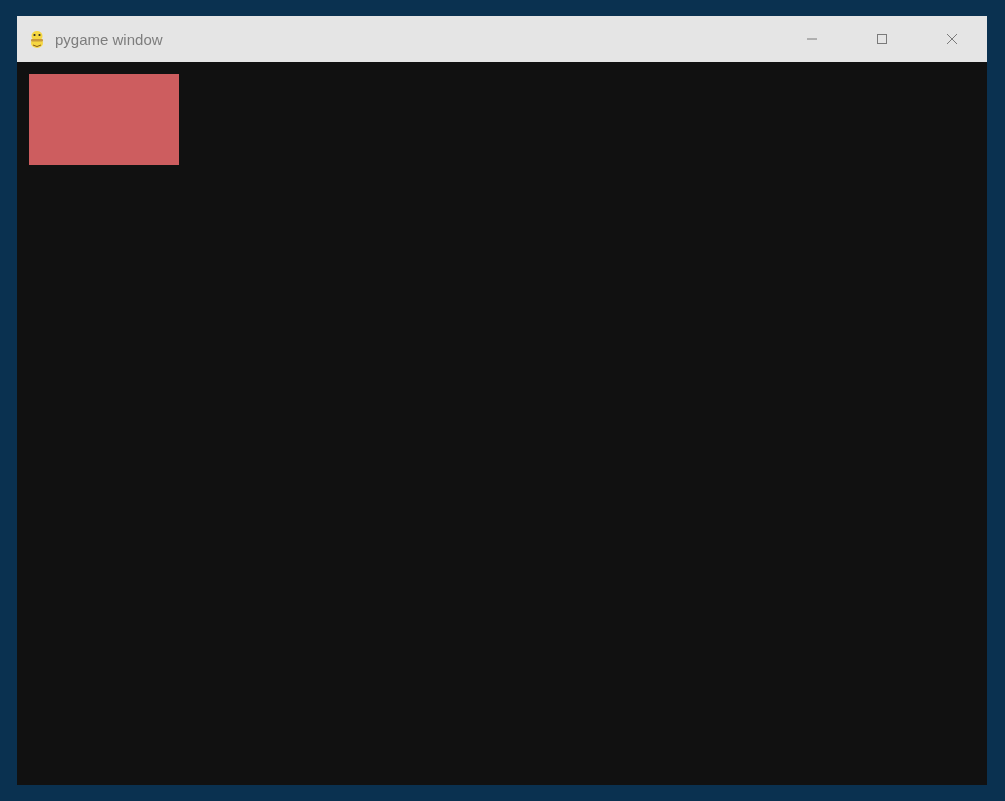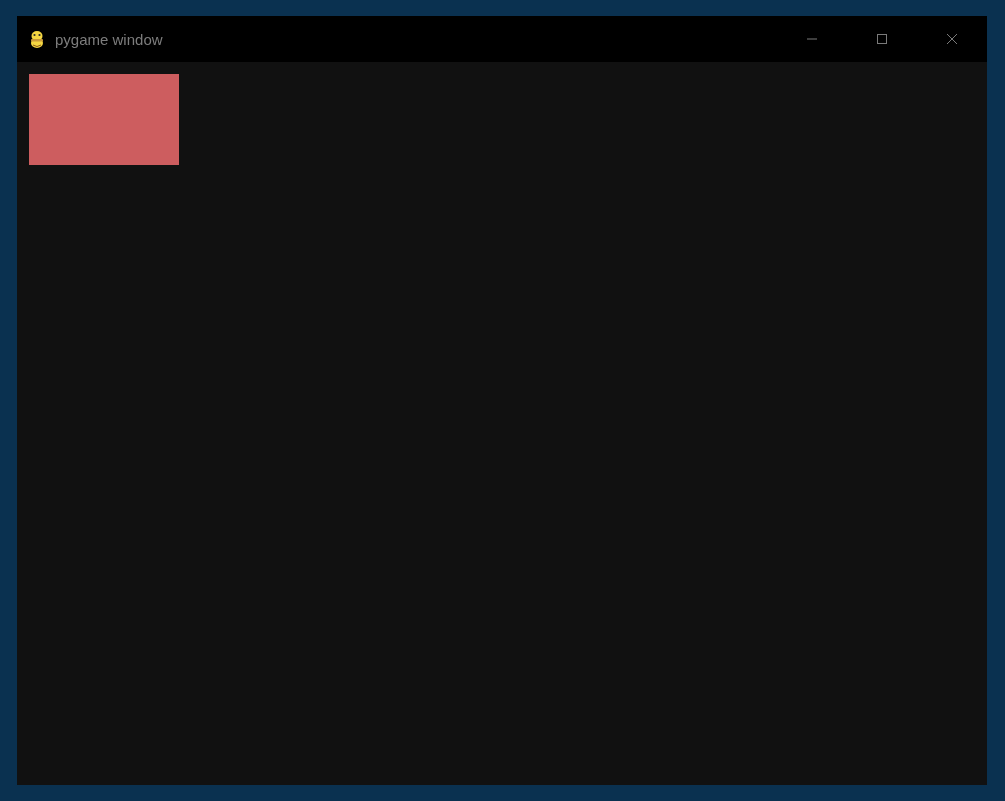--- a/index.html
+++ b/index.html
@@ -20,21 +20,21 @@
       left: 17px;
       top: 16px;
       width: 970px;
       height: 769px;
       background: #ffffff;
       display: flex;
       flex-direction: column;
     }
     .titlebar {
       height: 46px;
-      background: #000000;
+      background: #e5e5e5;
       display: flex;
       align-items: center;
       flex-shrink: 0;
       position: relative;
     }
     .title-left {
       display: flex;
       align-items: center;
       padding-left: 10px;
       gap: 8px;

